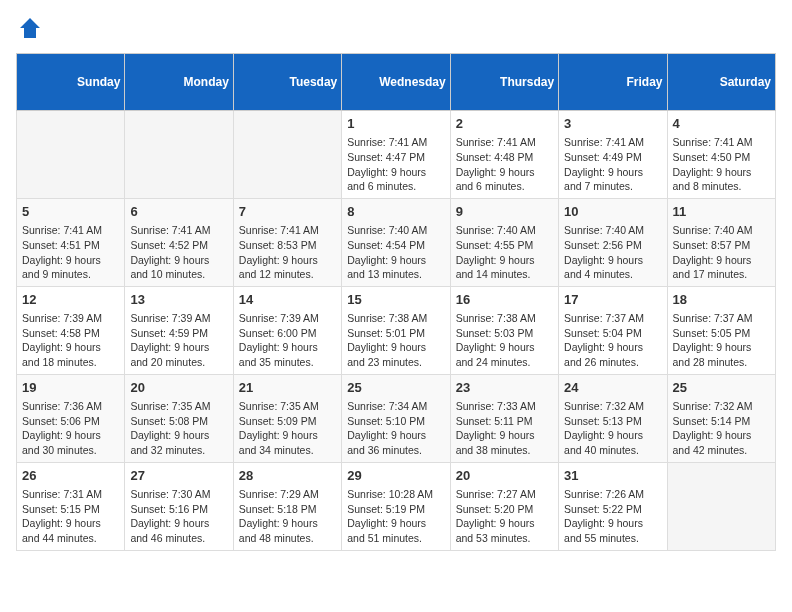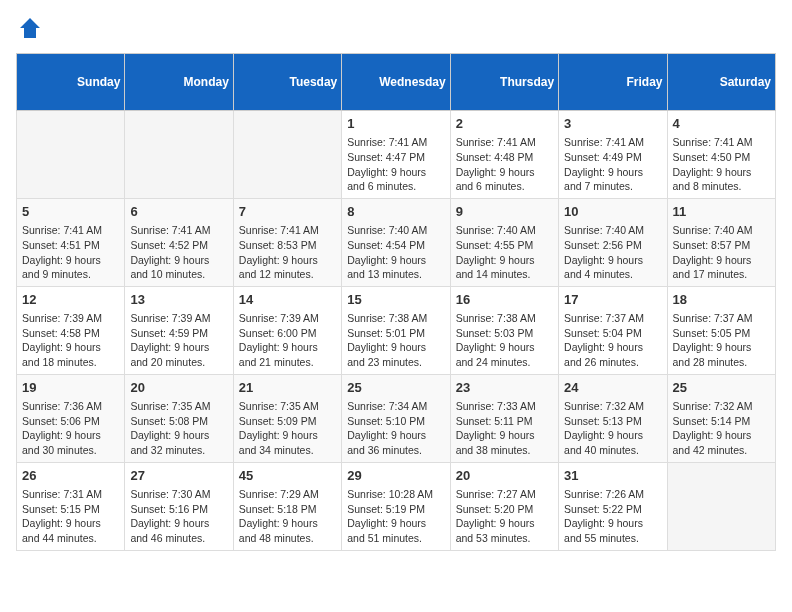--- a/index.html
+++ b/index.html
@@ -217,21 +217,21 @@
           <div>Sunrise: 7:39 AM</div>
           <div>Sunset: 4:59 PM</div>
           <div>Daylight: 9 hours</div>
           <div>and 20 minutes.</div>
         </td>
         <td>
           <span class="day-number">14</span>
           <div>Sunrise: 7:39 AM</div>
           <div>Sunset: 6:00 PM</div>
           <div>Daylight: 9 hours</div>
-          <div>and 21 minutes.</div>
+          <div>and 35 minutes.</div>
         </td>
         <td>
           <span class="day-number">15</span>
           <div>Sunrise: 7:38 AM</div>
           <div>Sunset: 5:01 PM</div>
           <div>Daylight: 9 hours</div>
           <div>and 23 minutes.</div>
         </td>
         <td>
           <span class="day-number">16</span>
@@ -315,21 +315,21 @@
           <div>and 44 minutes.</div>
         </td>
         <td>
           <span class="day-number">27</span>
           <div>Sunrise: 7:30 AM</div>
           <div>Sunset: 5:16 PM</div>
           <div>Daylight: 9 hours</div>
           <div>and 46 minutes.</div>
         </td>
         <td>
-          <span class="day-number">45</span>
+          <span class="day-number">28</span>
           <div>Sunrise: 7:29 AM</div>
           <div>Sunset: 5:18 PM</div>
           <div>Daylight: 9 hours</div>
           <div>and 48 minutes.</div>
         </td>
         <td>
           <span class="day-number">29</span>
           <div>Sunrise: 10:28 AM</div>
           <div>Sunset: 5:19 PM</div>
           <div>Daylight: 9 hours</div>

